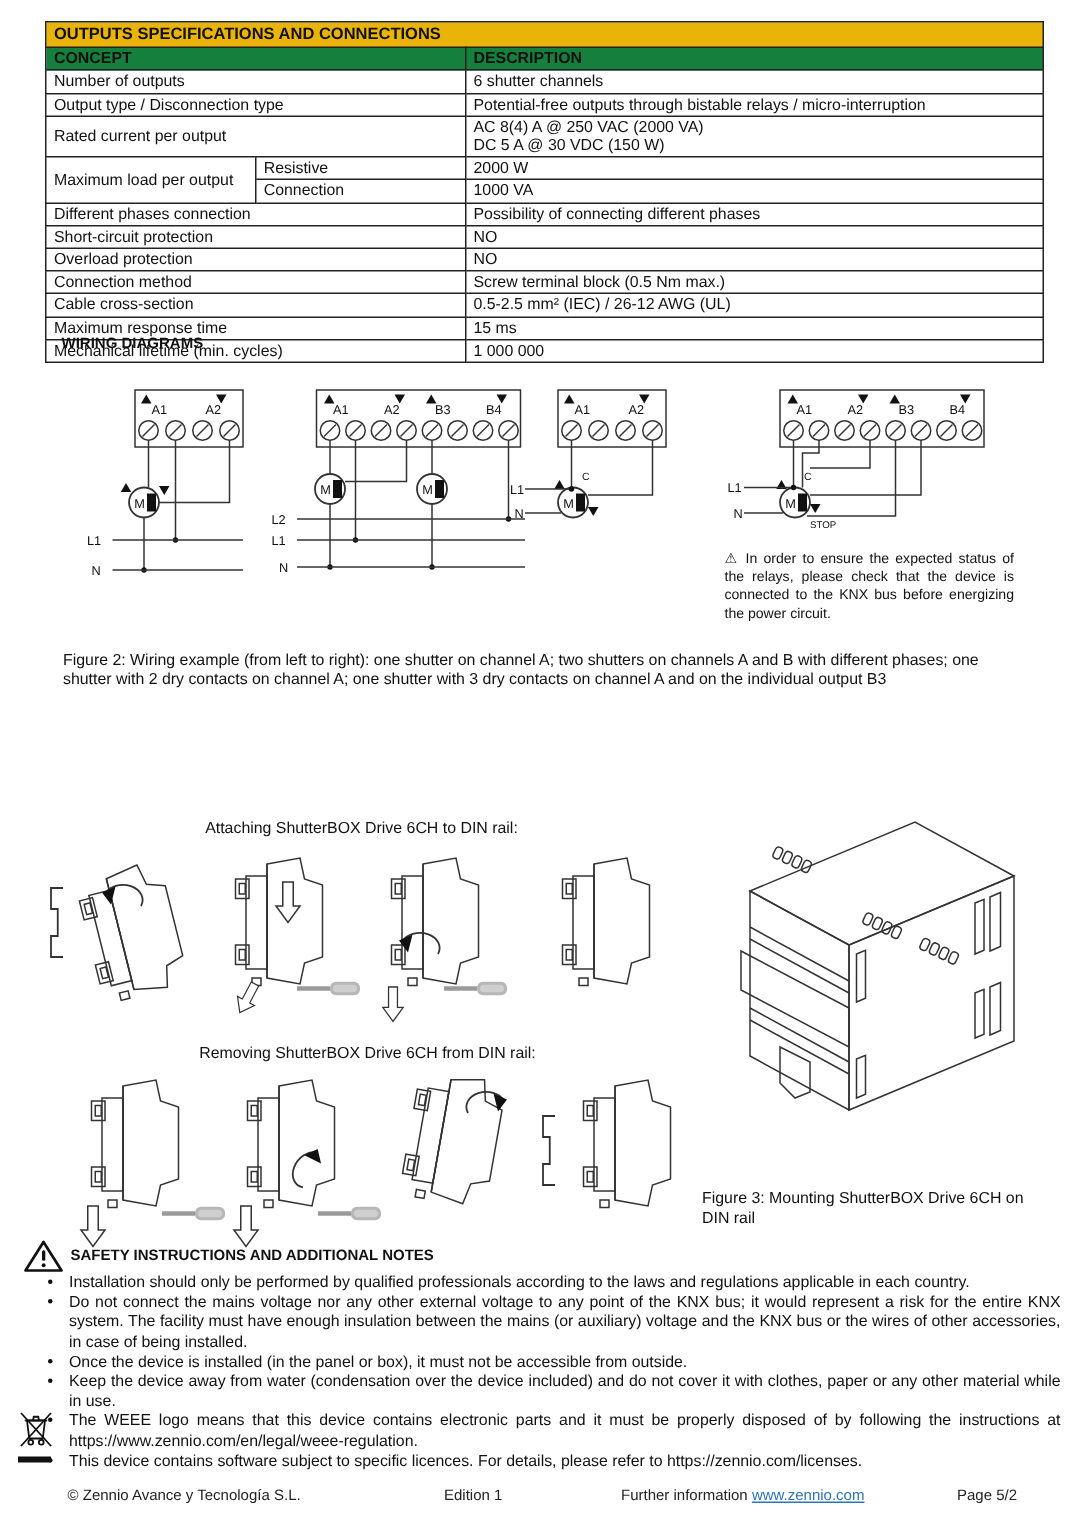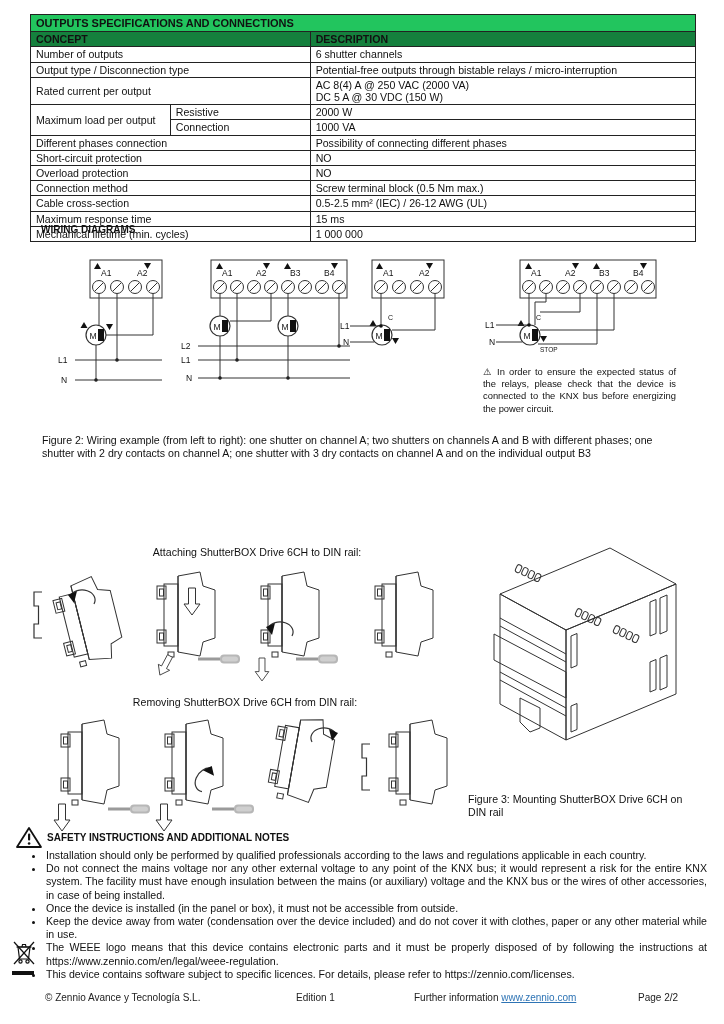--- a/index.html
+++ b/index.html
@@ -2,21 +2,21 @@
 <html><head>
 <meta charset="utf-8">
 <style>
   html,body{margin:0;padding:0;background:#e8e8e8;}
   #page{position:relative;width:724px;height:1024px;background:#ffffff;
         font-family:"Liberation Sans",sans-serif;color:#111;overflow:hidden;}
   
   #spec-table{position:absolute;left:30px;top:14px;width:666px;border-collapse:collapse;
               font-size:10.6px;line-height:12.2px;border:1.6px solid #222;}
   #spec-table td{border:1px solid #222;padding:1px 5px;vertical-align:middle;}
-  #spec-table td.title{font-weight:bold;font-size:11px;background:#22c55e;padding:2px 5px;}
+  #spec-table td.title{font-weight:bold;font-size:11px;background:#eab308;padding:2px 5px;}
   #spec-table td.hdr{font-weight:bold;background:#15803d;}
   
   .h-bold{position:absolute;font-size:10px;font-weight:bold;}
   .caption{position:absolute;font-size:10.6px;line-height:12.6px;text-align:left;}
   .subhead{position:absolute;font-size:10.6px;text-align:center;}
   
   svg{position:absolute;overflow:visible;}
   .ln{stroke:#333;fill:none;stroke-width:1;}
   .ln2{stroke:#333;fill:none;stroke-width:1.2;}
   .fillb{fill:#111;stroke:none;}
@@ -286,21 +286,21 @@
         <circle class="fillb" cx="499" cy="85" r="1.8"></circle>
       <text class="t85" x="459" y="105">N</text>
       <line class="ln" x1="466" y1="102" x2="492" y2="102"></line>
     </g>
   </svg>
 
   <div id="relay-note"><span>⚠</span> <span>In order to ensure the expected status of the relays, please check that the device is connected to the KNX bus before energizing the power circuit.</span></div>
 
   <div class="caption" style="left:42px;top:434px;width:640px;">Figure 2: Wiring example (from left to right): one shutter on channel A; two shutters on channels A and B with different phases; one shutter with 2 dry contacts on channel A; one shutter with 3 dry contacts on channel A and on the individual output B3</div>
 
-  <div class="subhead" style="left:42px;top:546px;width:430px;">Attaching ShutterBOX Drive 6CH to DIN rail:</div>
+  <div class="subhead" style="left:26px;top:546px;width:430px;">Attaching ShutterBOX Drive 6CH to DIN rail:</div>
 
   <svg style="left:30px;top:560px;" width="436" height="132" viewBox="0 0 436 132">
     <defs>
       <g id="devpA">
         <path class="ln" d="M36,8 L58,4 L61,18 L73,22 L73,70 L61,74 L58,88 L36,84 Z"></path>
         <line class="ln" x1="36" y1="8" x2="36" y2="84"></line>
         <rect class="ln" x="22" y="16" width="14" height="62"></rect>
         <rect class="ln" x="15" y="18" width="9" height="13"></rect>
           <rect class="ln" x="17.5" y="21" width="4" height="7"></rect>
         <rect class="ln" x="15" y="62" width="9" height="13"></rect>
@@ -446,15 +446,15 @@
         <circle cx="14.5" cy="23.5" r="1.6"></circle>
       <line x1="1" y1="4" x2="21" y2="26"></line>
         <line x1="21" y1="4" x2="1" y2="26"></line>
     </g>
   </svg>
   <div id="weee-bar"></div>
 
   <div class="foot" style="left:45px;">© Zennio Avance y Tecnología S.L.</div>
   <div class="foot" style="left:296px;text-align:right;">Edition 1</div>
   <div class="foot" style="left:414px;text-align:center;"><span>Further information</span> <a class="link">www.zennio.com</a></div>
-  <div class="foot" style="left:638px;">Page 2/2</div>
+  <div class="foot" style="left:638px;">Page 5/2</div>
 
 </div>
 
 </body></html>

